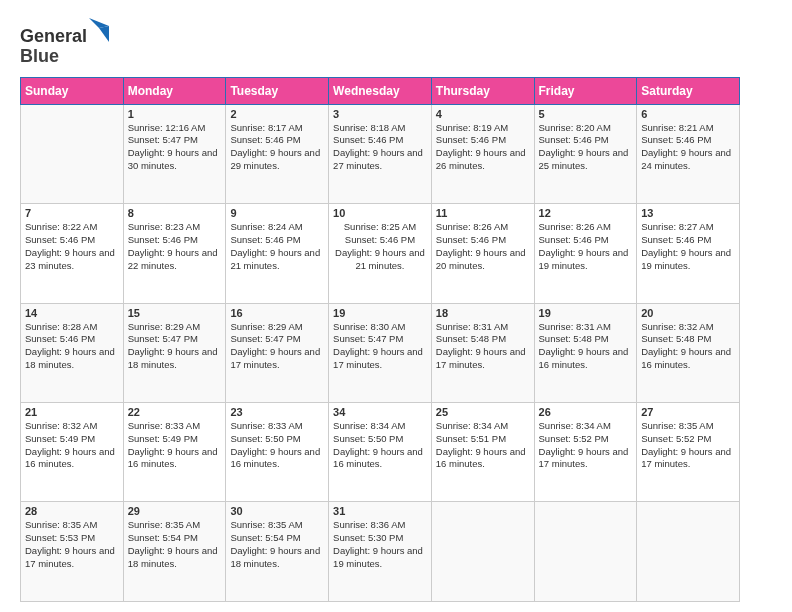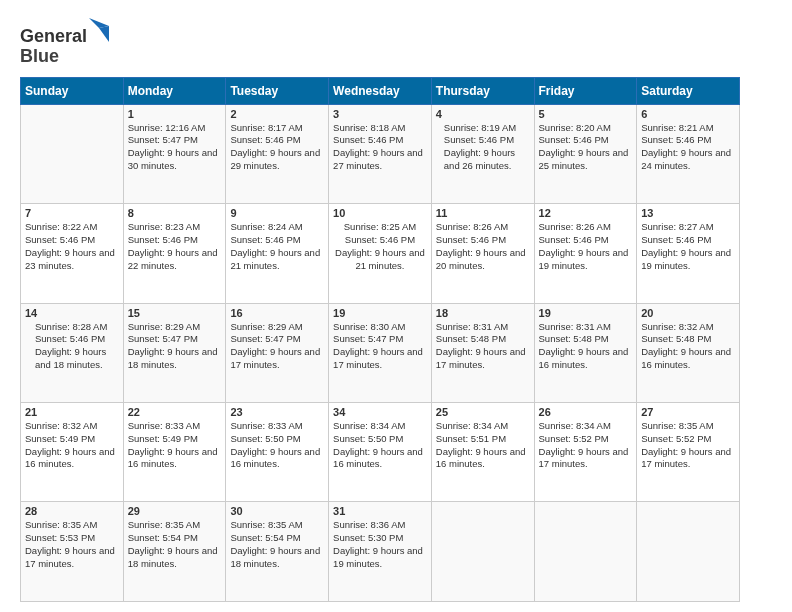--- a/index.html
+++ b/index.html
@@ -85,21 +85,21 @@
     .day-info {
       font-size: 9.5px;
       line-height: 1.35;
       color: #333;
     }
     .empty-cell {
       background: #f9f9f9;
     }
     tr:nth-child(even) td { background: #fff; }
     tr:nth-child(odd) td { background: #f9f9f9; }
-    .calendar thead tr th { background: #0369a1; }
+    .calendar thead tr th { background: #ec4899; }
   </style>
 </head>
 <body>
 
 <div class="page">
   <div class="header">
     <div class="logo">
       <div>
         <div style="display:flex;align-items:center;">
           <span class="logo-text">
@@ -146,21 +146,21 @@
 Daylight: 9 hours and 29 minutes.</div>
           </td>
           <td>
             <div class="day-num">3</div>
             <div class="day-info" style="white-space: pre-line;">Sunrise: 8:18 AM
 Sunset: 5:46 PM
 Daylight: 9 hours and 27 minutes.</div>
           </td>
           <td>
             <div class="day-num">4</div>
-            <div class="day-info" style="white-space: pre-line; margin-left: 8px;">Sunrise: 8:19 AM
+            <div class="day-info" style="white-space: pre-line;">Sunrise: 8:19 AM
 Sunset: 5:46 PM
 Daylight: 9 hours and 26 minutes.</div>
           </td>
           <td>
             <div class="day-num">5</div>
             <div class="day-info" style="white-space: pre-line;">Sunrise: 8:20 AM
 Sunset: 5:46 PM
 Daylight: 9 hours and 25 minutes.</div>
           </td>
           <td>
@@ -210,21 +210,21 @@
           <td>
             <div class="day-num">13</div>
             <div class="day-info" style="white-space: pre-line;">Sunrise: 8:27 AM
 Sunset: 5:46 PM
 Daylight: 9 hours and 19 minutes.</div>
           </td>
         </tr>
         <tr>
           <td>
             <div class="day-num">14</div>
-            <div class="day-info" style="white-space: pre-line; margin-left: 10px;">Sunrise: 8:28 AM
+            <div class="day-info" style="white-space: pre-line;">Sunrise: 8:28 AM
 Sunset: 5:46 PM
 Daylight: 9 hours and 18 minutes.</div>
           </td>
           <td>
             <div class="day-num">15</div>
             <div class="day-info" style="white-space: pre-line;">Sunrise: 8:29 AM
 Sunset: 5:47 PM
 Daylight: 9 hours and 18 minutes.</div>
           </td>
           <td>

